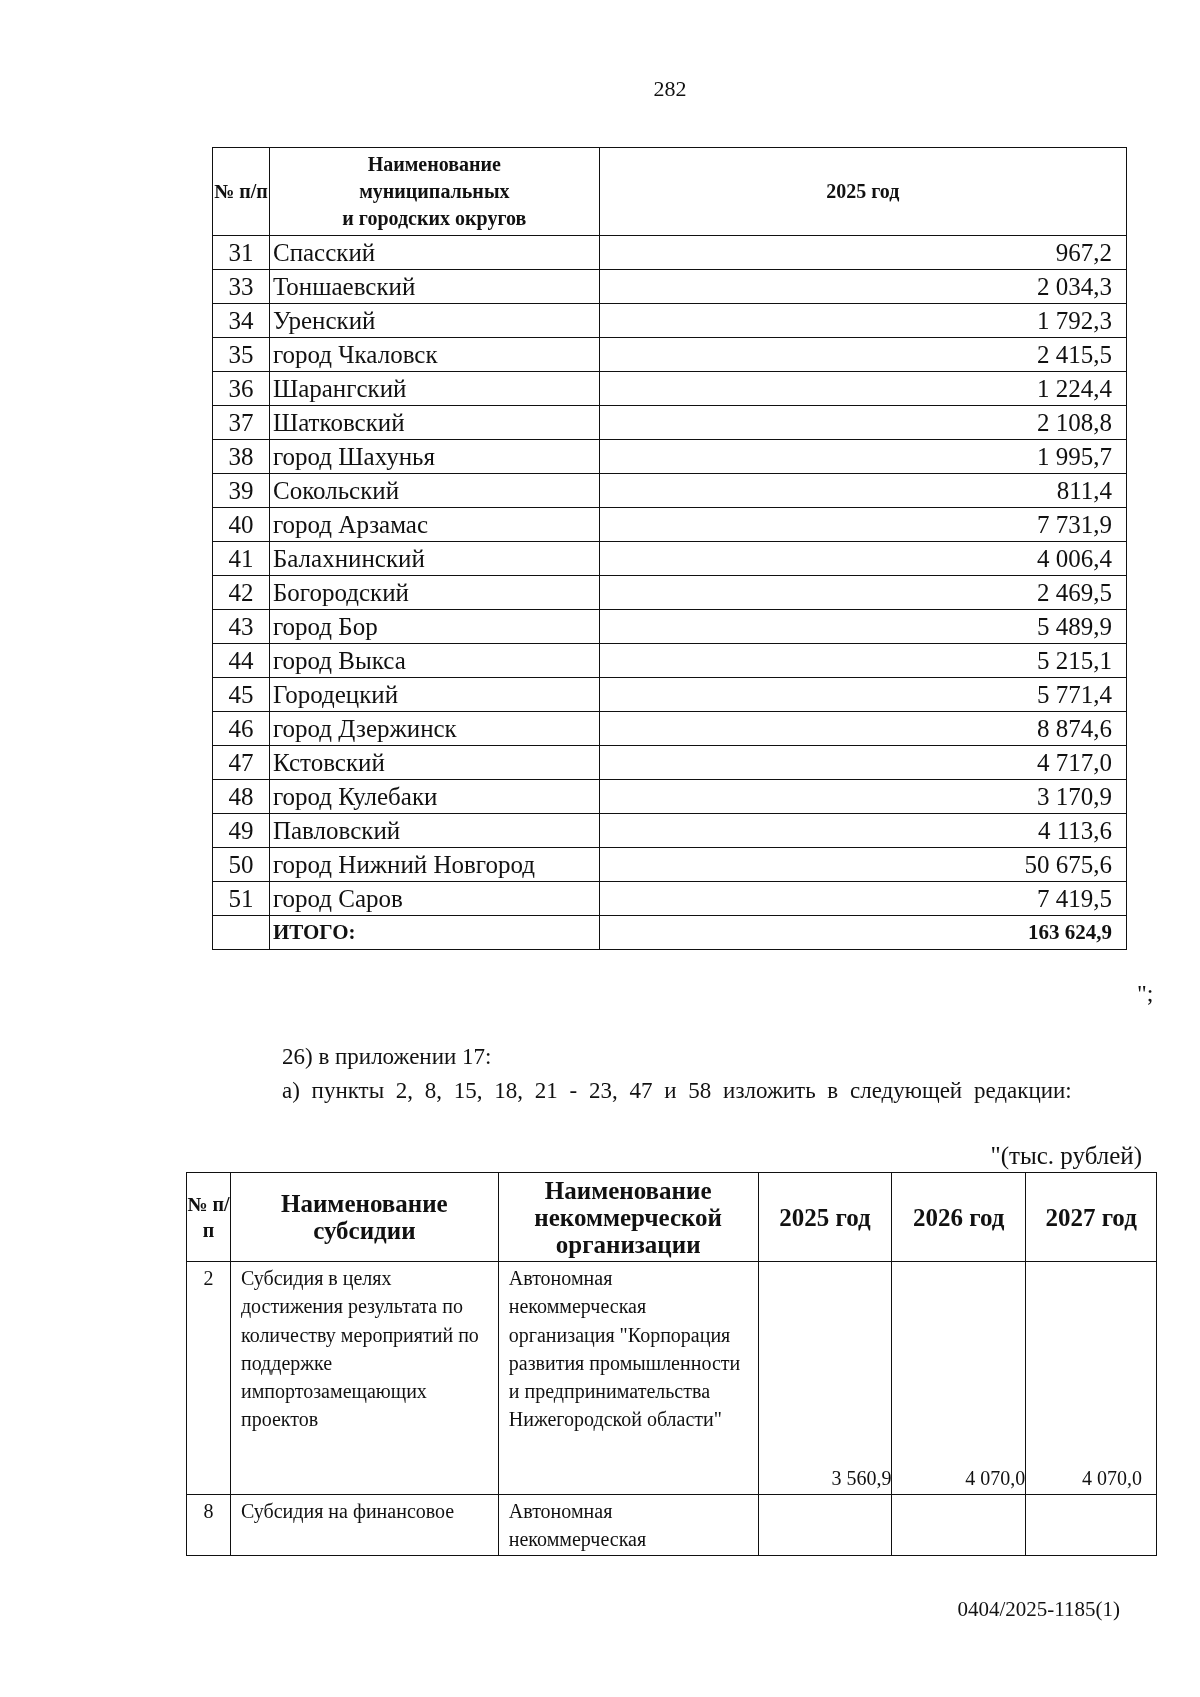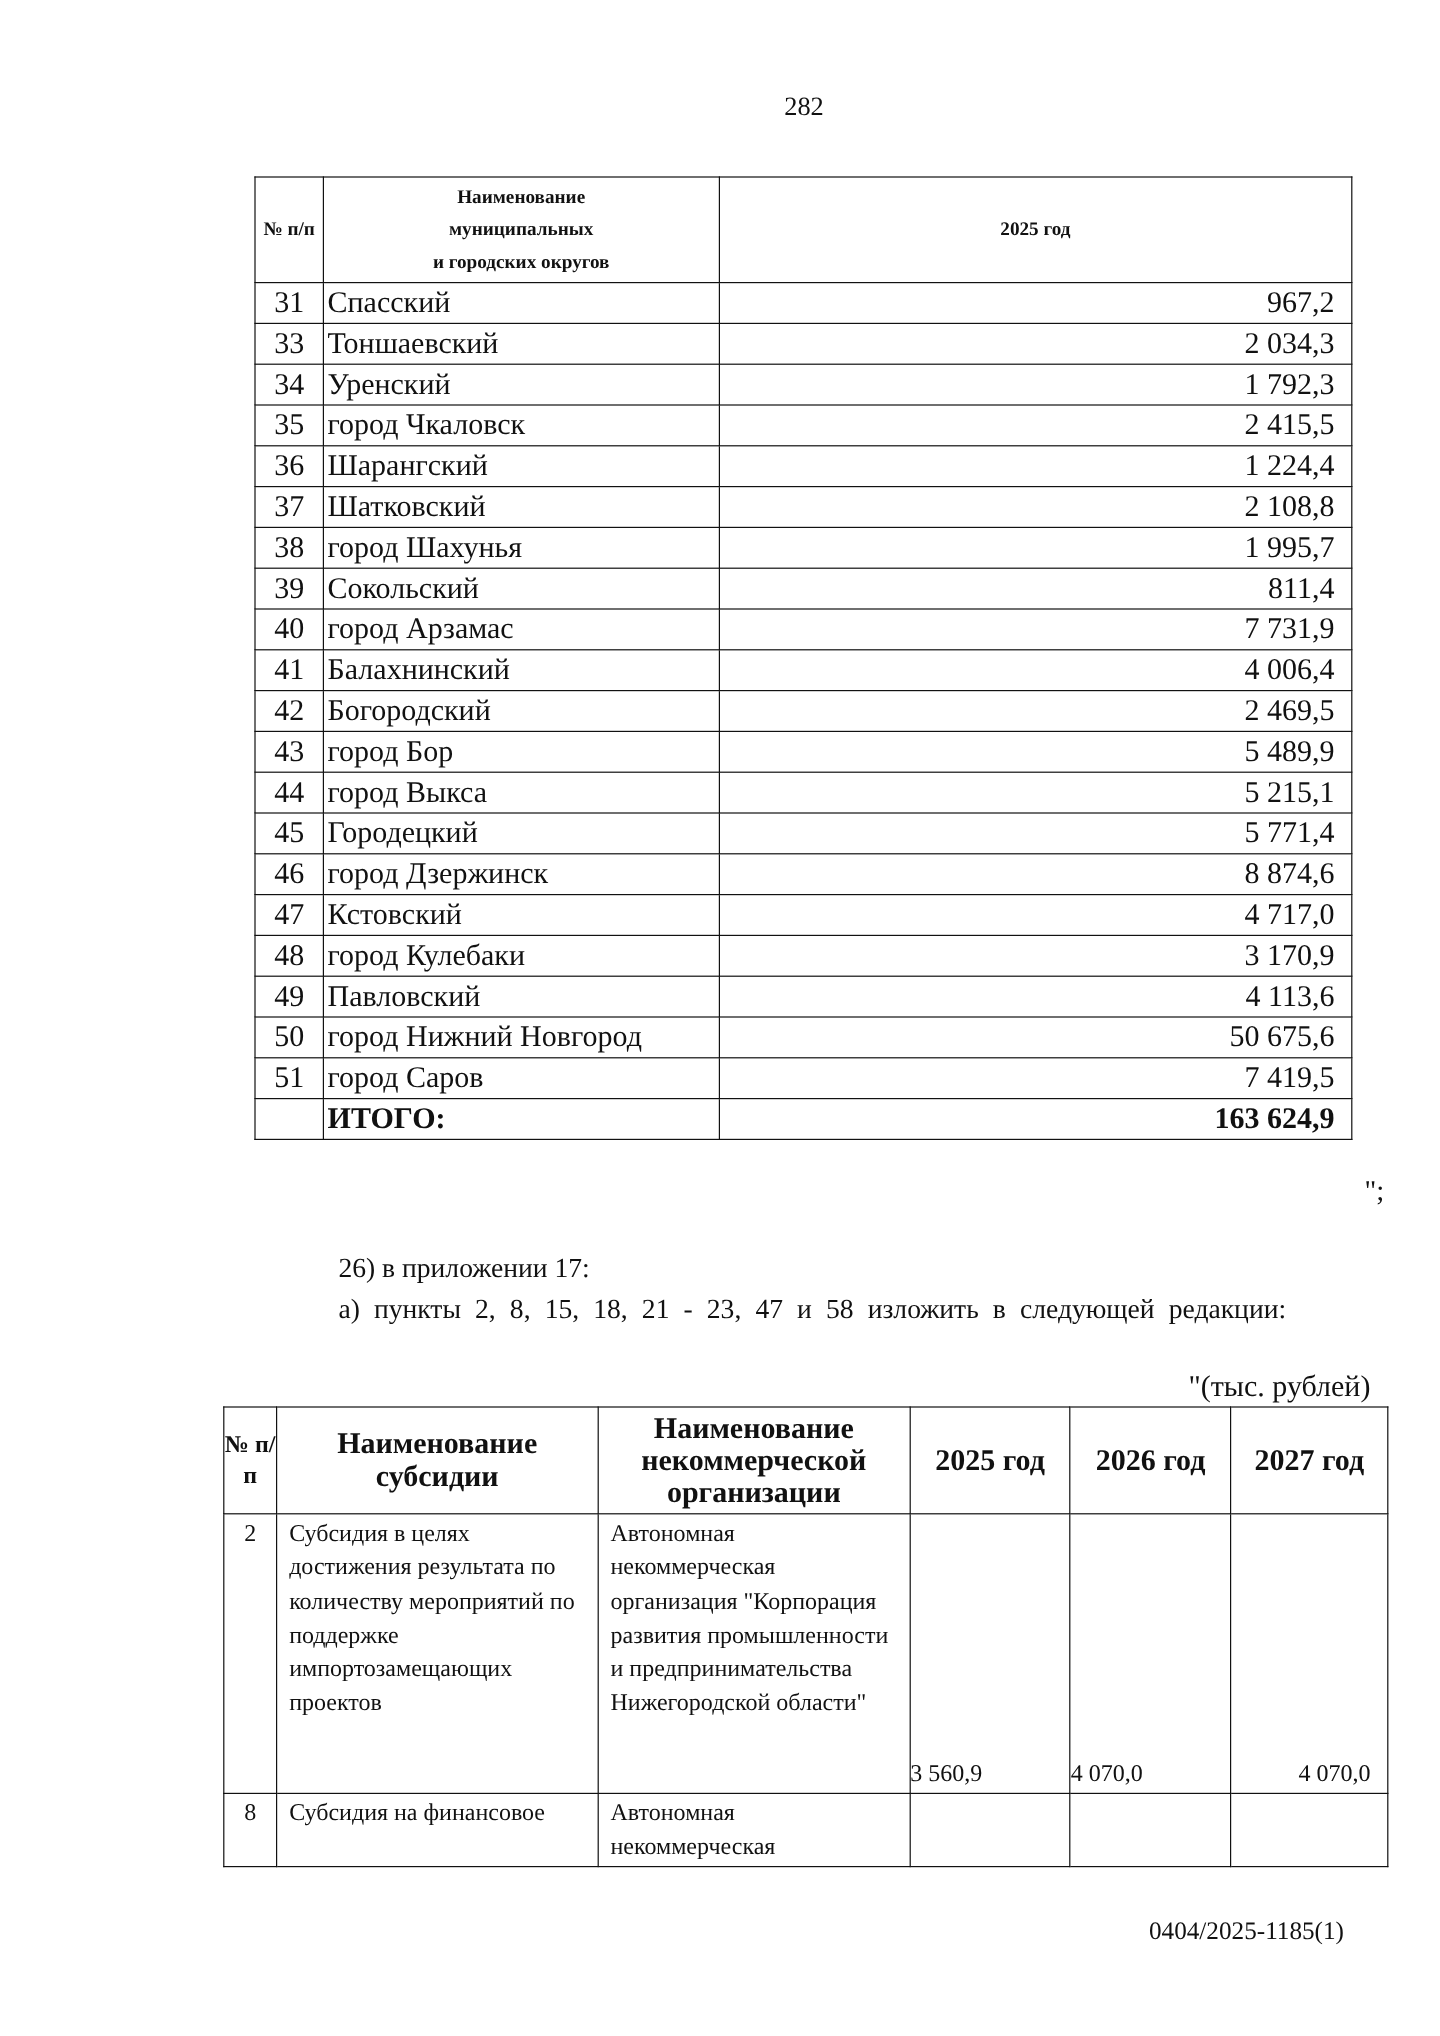--- a/index.html
+++ b/index.html
@@ -12,31 +12,31 @@
       font-size: 22px;
     }
     
     table { border-collapse: collapse; }
     .t1 {
       position: absolute; left: 212px; top: 147px; width: 915px;
       font-size: 25px;
     }
     .t1 th, .t1 td { border: 1.5px solid #111; padding: 0; }
     .t1 th {
-      font-weight: bold; font-size: 16px; line-height: 27px; text-align: center;
+      font-weight: bold; font-size: 20px; line-height: 27px; text-align: center;
       height: 87px; vertical-align: middle;
     }
     .t1 col.c-num { width: 57px; }
     .t1 col.c-name { width: 330px; }
     .t1 col.c-val { width: 528px; }
     .t1 td { height: 33px; line-height: 33px; vertical-align: middle; }
     .t1 td.num { text-align: center; }
     .t1 td.name { padding-left: 3px; text-align: left; }
     .t1 td.val { text-align: right; padding-right: 14px; }
-    .t1 tr.total td { font-weight: bold; font-size: 25px; }
+    .t1 tr.total td { font-weight: bold; font-size: 21px; }
     .quote-end {
       position: absolute; left: 1137px; top: 980px; font-size: 24px;
     }
     
     .para {
       position: absolute; font-size: 23px; line-height: 34px;
     }
     .p1 { left: 282px; top: 1040px; }
     .p2 {
       left: 212px; top: 1074px; width: 928px; text-indent: 70px;
@@ -56,21 +56,21 @@
     .t2 th.h-num { font-size: 20px; line-height: 26px; }
     .t2 col.c-num { width: 44px; }
     .t2 col.c-sub { width: 268px; }
     .t2 col.c-org { width: 260px; }
     .t2 col.c-y25 { width: 134px; }
     .t2 col.c-y26 { width: 134px; }
     .t2 col.c-y27 { width: 131px; }
     .t2 td { vertical-align: top; font-size: 20px; line-height: 28.3px; }
     .t2 td.num { text-align: center; padding-top: 2px; }
     .t2 td.text { padding: 2px 4px 0 10px; text-align: left; margin-left: 36px; }
-    .t2 td.val { vertical-align: bottom; text-align: left; padding-bottom: 2px; }
+    .t2 td.val { vertical-align: bottom; text-align: right; padding-bottom: 2px; }
     .t2 td.val.y27 { text-align: right; padding-right: 14px; }
     .t2 tr.row-2 td { height: 230px; }
     .t2 tr.row-8 td { height: 58px; }
     .footer-code {
       position: absolute; right: 80px; top: 1597px; font-size: 21px;
     }
   </style>
 </head>
 <body>
 

